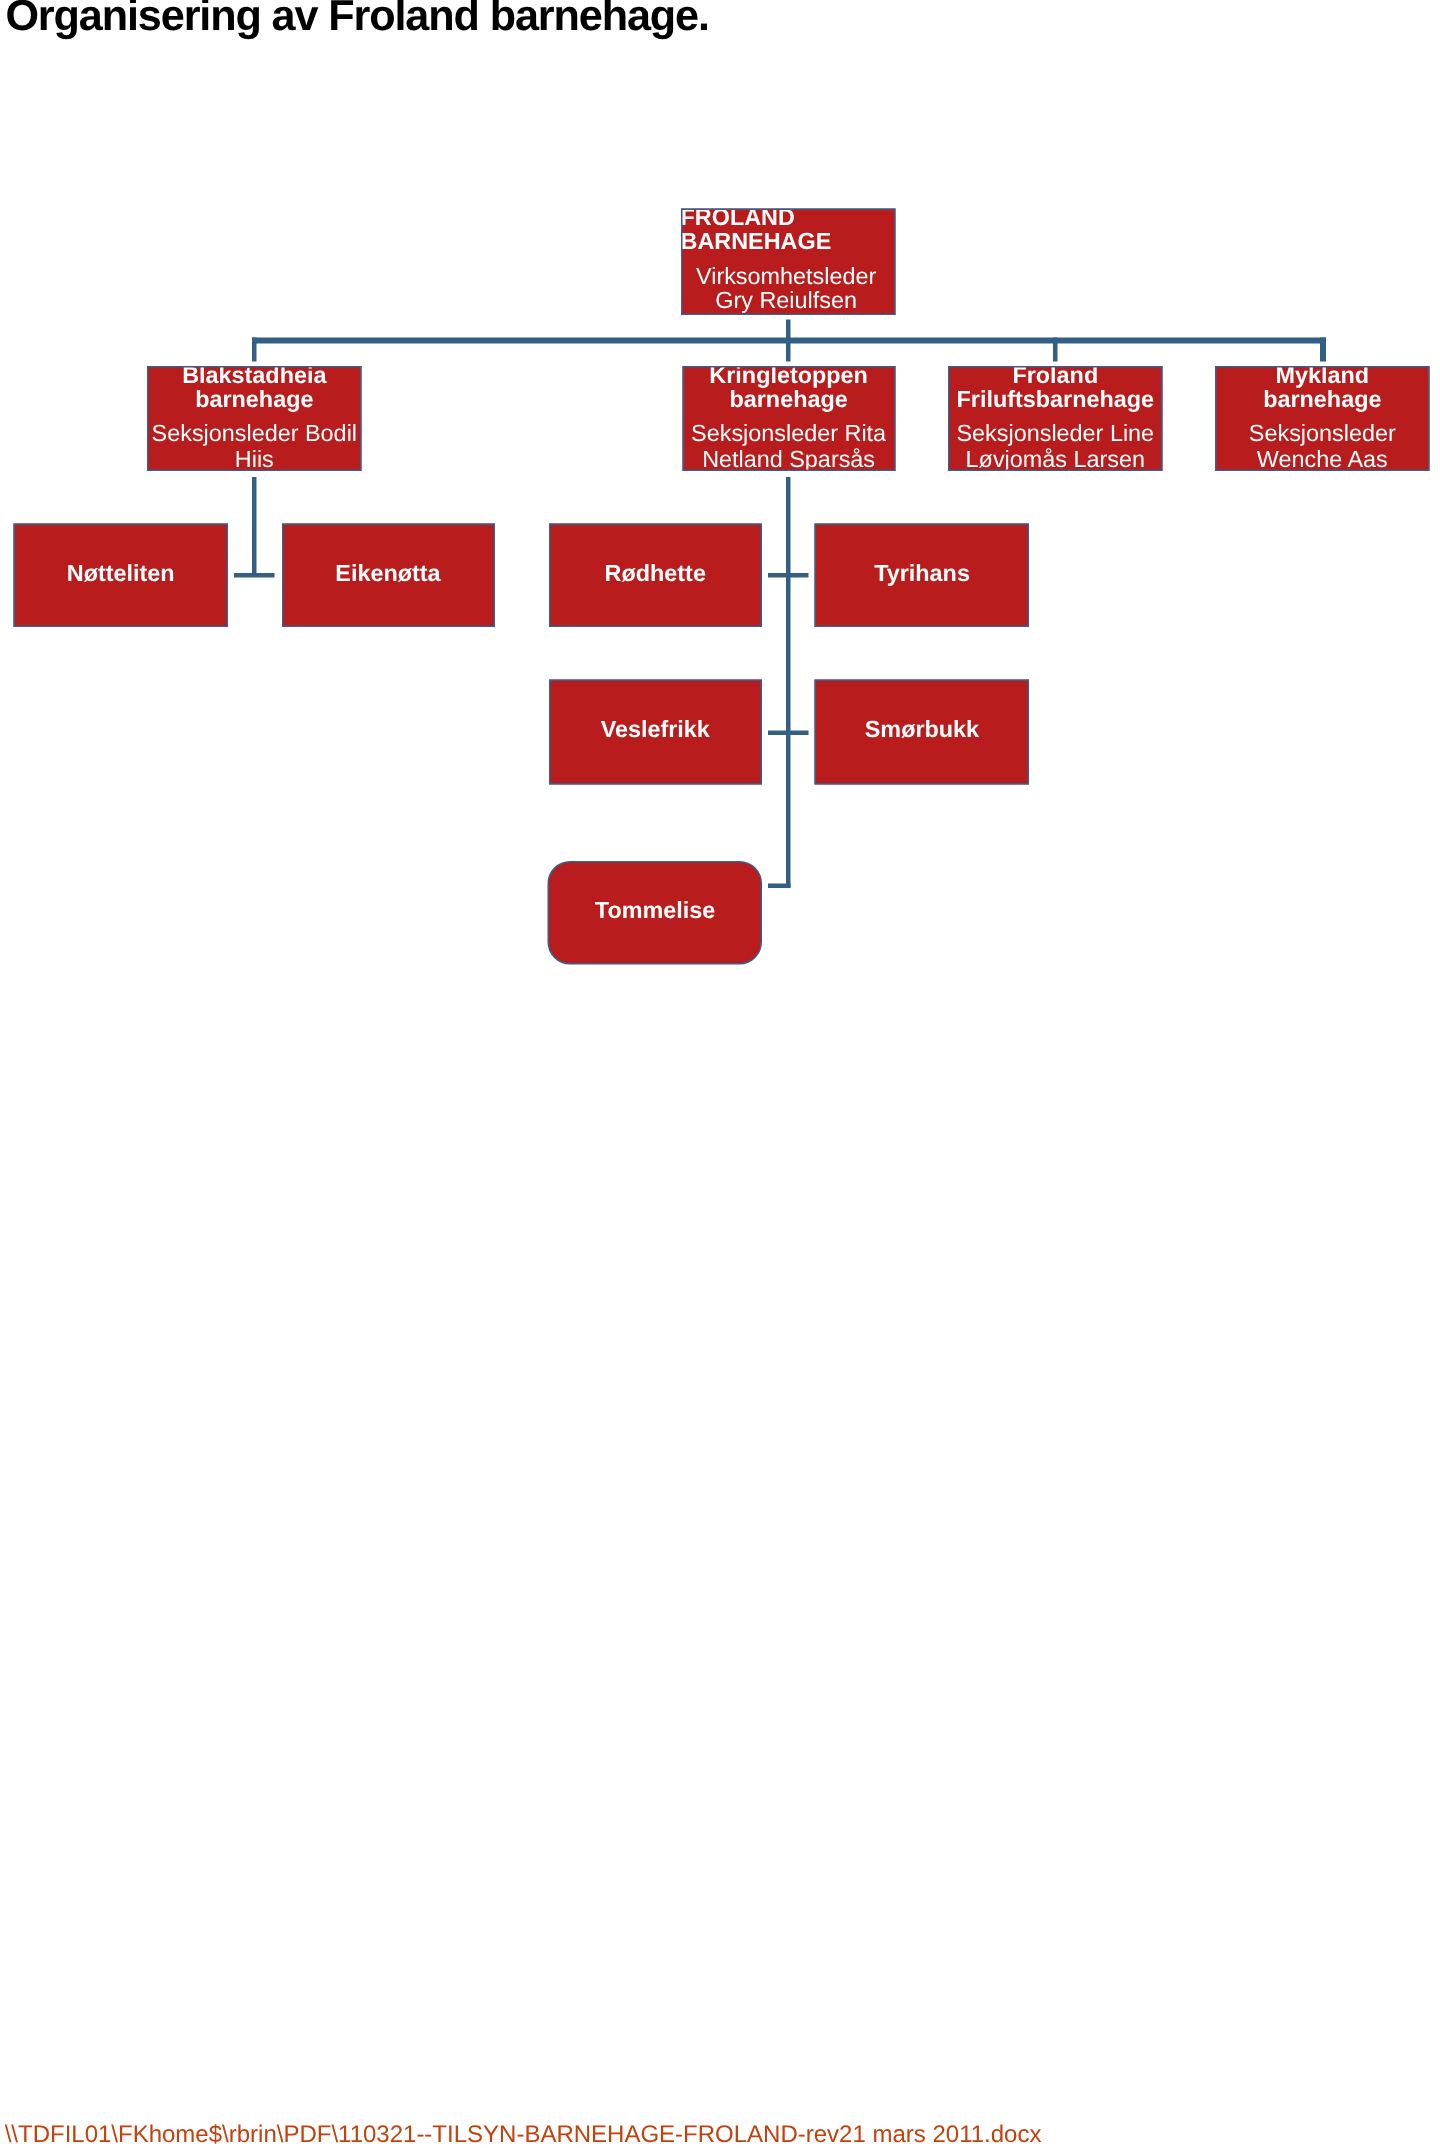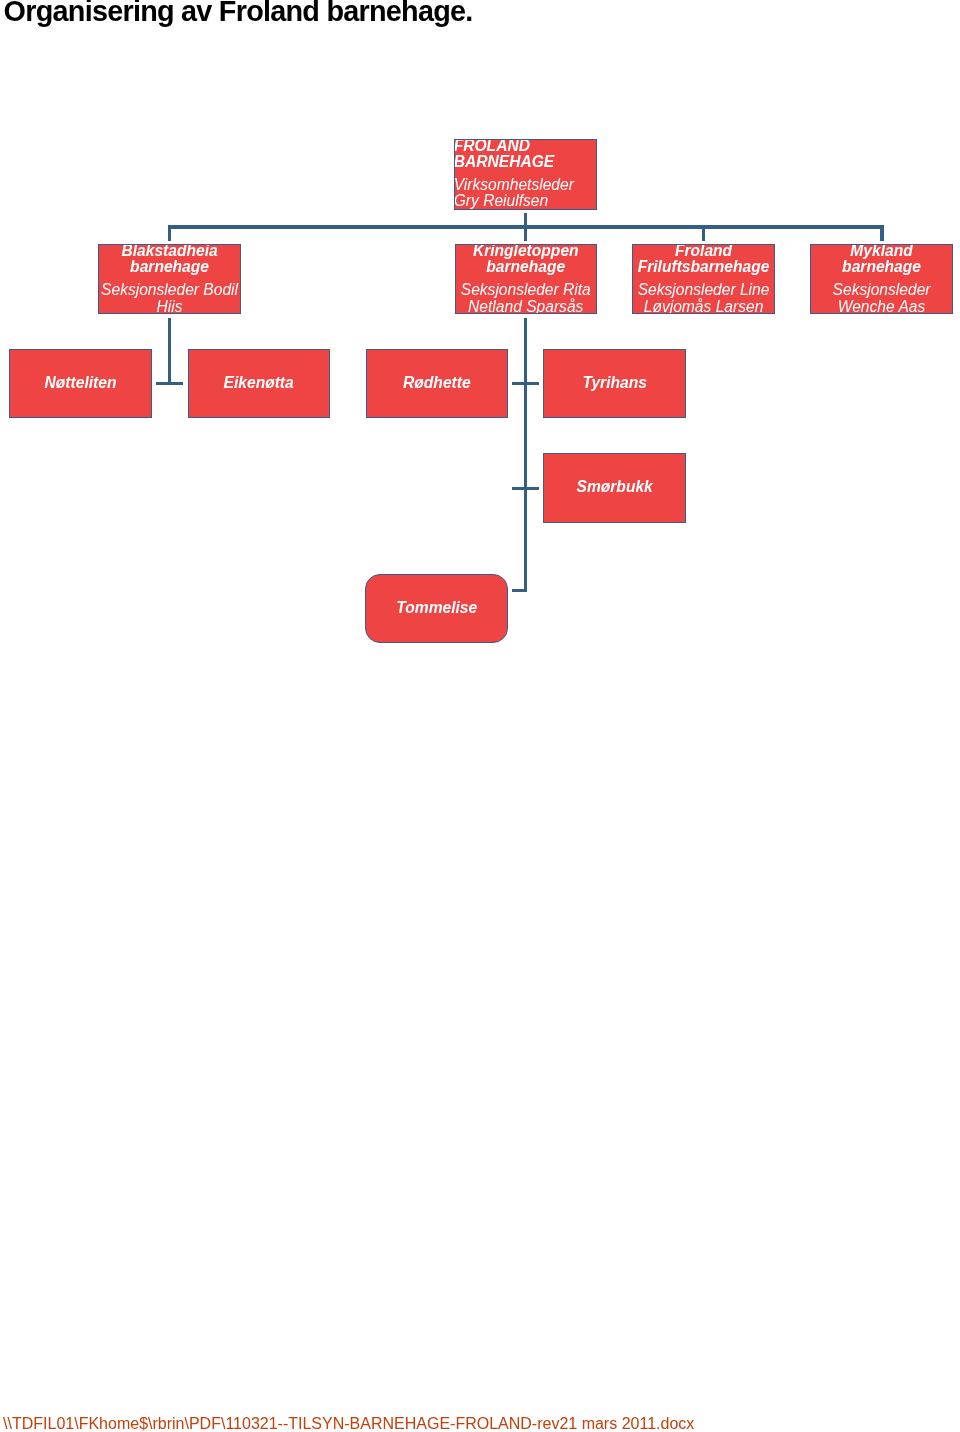--- a/index.html
+++ b/index.html
@@ -4,22 +4,22 @@
 <title>Organisering av Froland barnehage</title>
 <style>
   html,body{margin:0;padding:0;}
   body{width:960px;height:1432px;background:#ffffff;font-family:"Liberation Sans",sans-serif;
        position:relative;overflow:hidden;-webkit-font-smoothing:antialiased;}
   #page{position:absolute;left:0;top:0;width:960px;height:1164px;transform:translateZ(0);}
 
   .title{position:absolute;left:3.6px;top:-5.3px;font-size:28.8px;font-weight:bold;
          letter-spacing:-0.75px;color:#000000;white-space:nowrap;line-height:normal;}
 
-  .node{position:absolute;background:#ef4444;border:1px solid #385d8a;box-sizing:border-box;
-        color:#ffffff;overflow:hidden;font-size:15.6px;font-style:italic;}
+  .node{position:absolute;background:#b91c1c;border:1px solid #385d8a;box-sizing:border-box;
+        color:#ffffff;overflow:hidden;font-size:15.6px;}
   .node .txt{position:absolute;left:0;width:100%;}
   .node .b{font-weight:bold;}
   .node .r{font-weight:normal;}
   .ln{display:block;line-height:16.5px;white-space:nowrap;}
 
   .ctr{text-align:center;}
   .lft{text-align:left;}
 
   .conn{position:absolute;background:#335f84;}
 
@@ -47,21 +47,21 @@
   <div class="conn" style="left:523.6px;top:318.2px;width:3.6px;height:274.0px;"></div>
   <div class="conn" style="left:512.0px;top:381.9px;width:26.7px;height:3.6px;"></div>
   <div class="conn" style="left:512.0px;top:486.5px;width:26.7px;height:3.6px;"></div>
   <div class="conn" style="left:512.0px;top:588.6px;width:15.2px;height:3.6px;"></div>
 
   <div class="node" style="left:453.9px;top:139.4px;width:142.8px;height:70.3px;">
     <div class="txt lft" style="top:-2.8px;left:-1.2px;">
       <span class="ln b">FROLAND</span>
       <span class="ln b">BARNEHAGE</span>
     </div>
-    <div class="txt lft" style="top:36.6px;left:-1.2px;">
+    <div class="txt lft" style="top:36.6px;left:-1.2px;text-align:center;">
       <span class="ln r">Virksomhetsleder</span>
       <span class="ln r">Gry Reiulfsen</span>
     </div>
   </div>
 
   <div class="node" style="left:98.3px;top:244.0px;width:142.5px;height:69.7px;">
     <div class="txt ctr" style="top:-2.4px;">
       <span class="ln b">Blakstadheia</span>
       <span class="ln b">barnehage</span>
     </div>
@@ -121,20 +121,25 @@
       <span class="ln b">Rødhette</span>
     </div>
   </div>
 
   <div class="node" style="left:543.4px;top:348.7px;width:142.6px;height:69.1px;">
     <div class="txt ctr" style="top:25.1px;">
       <span class="ln b">Tyrihans</span>
     </div>
   </div>
 
+  <div class="node" style="left:365.6px;top:452.9px;width:142.5px;height:69.7px;">
+    <div class="txt ctr" style="top:25.1px;">
+      <span class="ln b">Veslefrikk</span>
+    </div>
+  </div>
 
   <div class="node" style="left:543.3px;top:452.9px;width:142.7px;height:69.7px;">
     <div class="txt ctr" style="top:25.1px;">
       <span class="ln b">Smørbukk</span>
     </div>
   </div>
 
   <div class="node" style="left:365.3px;top:574px;width:142.9px;height:68.8px;border-radius:15px;">
     <div class="txt ctr" style="top:25.1px;">
       <span class="ln b">Tommelise</span>

